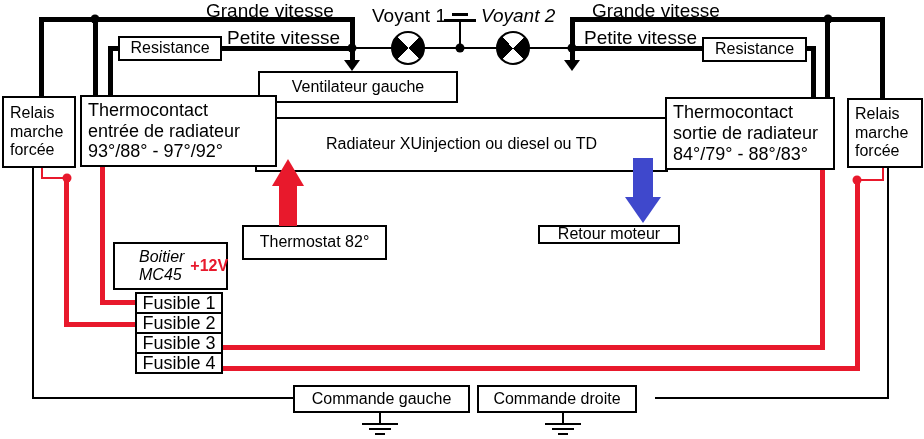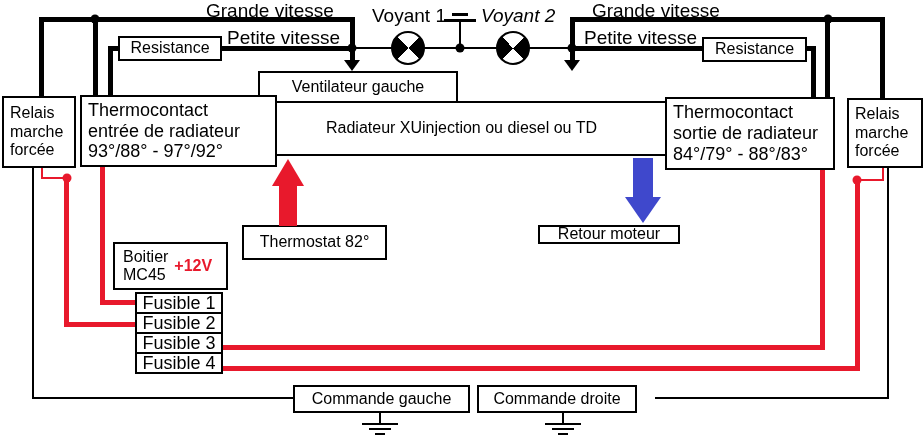--- a/index.html
+++ b/index.html
@@ -65,21 +65,21 @@
 
   <div class="rwire" style="left:221px;top:345px;width:604px;height:5px;"></div>
   <div class="rwire" style="left:820px;top:170px;width:5px;height:180px;"></div>
 
   <div class="rwire" style="left:221px;top:366px;width:639px;height:5px;"></div>
   <div class="rwire" style="left:855px;top:178px;width:5px;height:193px;"></div>
   <div class="rwire" style="left:857px;top:179px;width:27px;height:2px;"></div>
   <div class="rwire" style="left:882px;top:167px;width:2px;height:13px;"></div>
   <div class="rdot" style="left:857px;top:180px;"></div>
 
-  <div class="box" style="left:255px;top:101px;width:413px;height:55px;z-index:2;text-align:right;">
+  <div class="box" style="left:255px;top:117px;width:413px;height:55px;z-index:2;text-align:right;">
     <span>Radiateur XUinjection ou diesel ou TD</span>
   </div>
   <div class="box" style="left:258px;top:71px;width:200px;height:32px;z-index:3;">
     <span>Ventilateur gauche</span>
   </div>
 
   <div class="box left" style="left:2px;top:96px;width:74px;height:72px;z-index:4;">
     <div class="mlines">
       <div>Relais</div>
       <div>marche</div>
@@ -121,21 +121,21 @@
 
   <div class="box" style="left:242px;top:225px;width:145px;height:35px;z-index:3;">
     <span>Thermostat 82°</span>
   </div>
   <div class="box" style="left:538px;top:225px;width:142px;height:19px;z-index:3;">
     <span>Retour moteur</span>
   </div>
 
 
   <div class="box left" style="left:113px;top:242px;width:115px;height:48px;z-index:3;">
-    <div class="mlines" style="padding-left:8px;">
+    <div class="mlines" style="padding-left:24px;font-style:italic;">
       <div>Boitier</div>
       <div>MC45</div>
     </div>
     <span class="red-text" style="margin-left:6px;">+12V</span>
   </div>
 
   <div class="box" style="left:135px;top:292px;width:88px;height:22px;z-index:4;font-size:18px;">
     <span>Fusible 1</span>
   </div>
   <div class="box" style="left:135px;top:312px;width:88px;height:22px;z-index:4;font-size:18px;">

